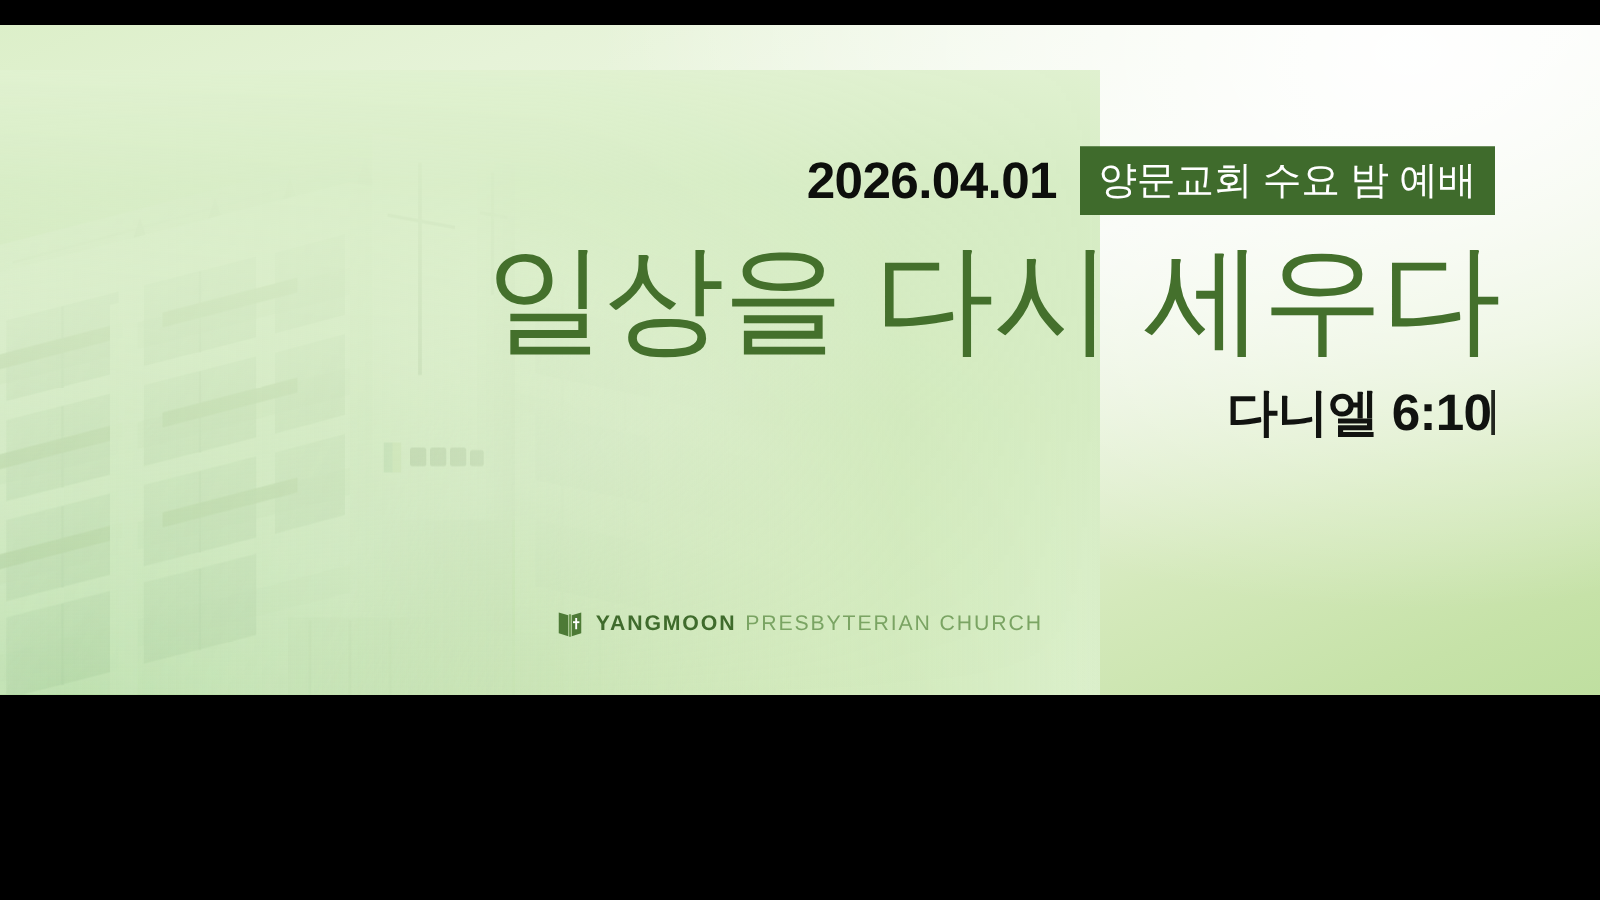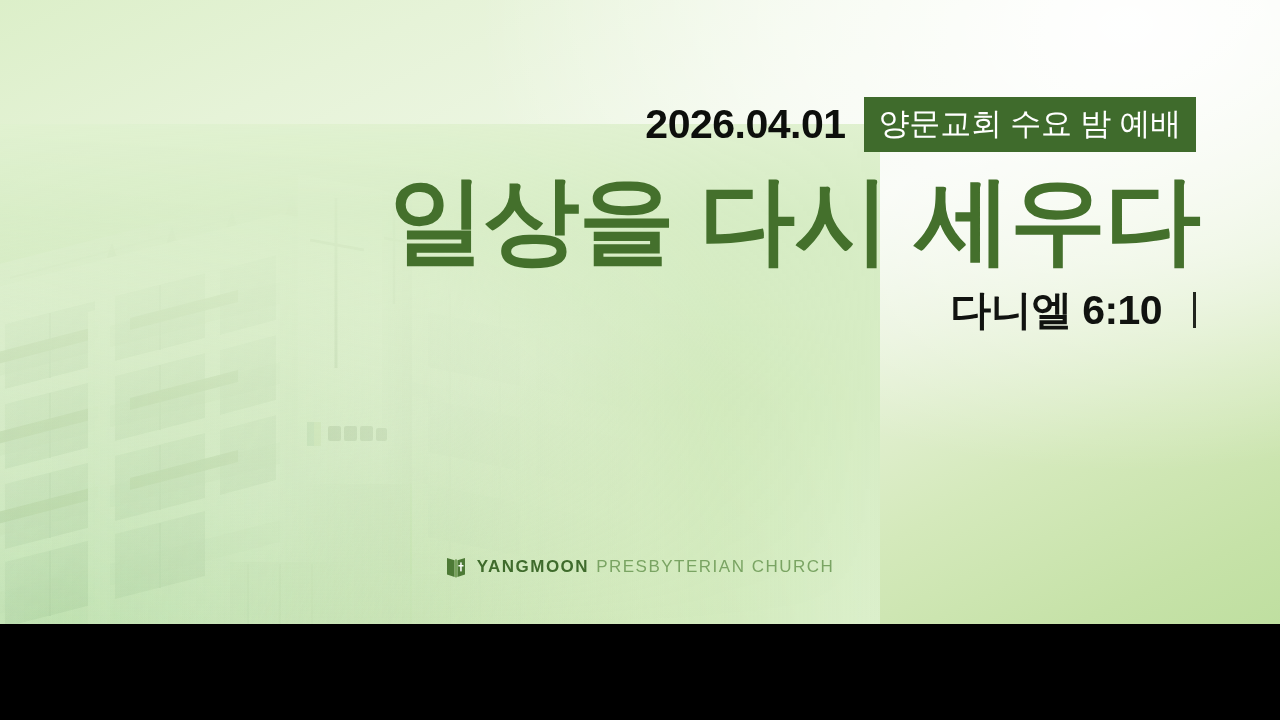--- a/index.html
+++ b/index.html
@@ -6,34 +6,35 @@
   html, body {
     margin: 0;
     padding: 0;
     background: #000;
   }
   * { box-sizing: border-box; }
 
   .stage {
     position: relative;
     width: 1280px;
-    height: 624px;
+    height: 536px;
     overflow: hidden;
     font-family: "Liberation Sans", "DejaVu Sans", sans-serif;
     
     background:
       linear-gradient(to bottom right,
         #dcefc9 0%,
         #e6f3d8 18%,
         #eff7e6 38%,
         #f3f8ee 50%,
         #e7f2d9 62%,
         #d4e9bb 78%,
         #c6e2a8 92%,
         #bfdfa0 100%);
+    margin-top: 20px;
   }
   
   .bg-wash-a {
     position: absolute; inset: 0;
     background: radial-gradient(ellipse 900px 620px at 88% 4%, rgba(255,255,255,0.96) 0%, rgba(255,255,255,0.55) 38%, rgba(255,255,255,0) 72%);
     pointer-events: none;
   }
   .bg-wash-b {
     position: absolute; inset: 0;
     background: radial-gradient(ellipse 820px 560px at 4% 100%, rgba(134,200,108,0.72) 0%, rgba(150,205,125,0.38) 45%, rgba(160,210,135,0) 76%);
@@ -95,33 +96,33 @@
     line-height: 1;
     padding: 11px 15px 13px 15px;
     letter-spacing: -0.2px;
     white-space: nowrap;
   }
 
   .title {
     margin-top: 14px;
     margin-right: 80px;
     font-size: 96px;
-    font-weight: 700;
+    font-weight: 400;
     letter-spacing: -1px;
     line-height: 1.12;
     color: #44702c;
     white-space: nowrap;
   }
 
   .subtitle {
     margin-top: 16px;
     margin-right: 84px;
     display: flex;
     align-items: center;
-    gap: 31px;
+    gap: 0;
     font-size: 41px;
     font-weight: 700;
     letter-spacing: -0.6px;
     color: #111310;
     line-height: 1;
     white-space: nowrap;
   }
   .sub-sep {
     display: inline-block;
     width: 3px;

